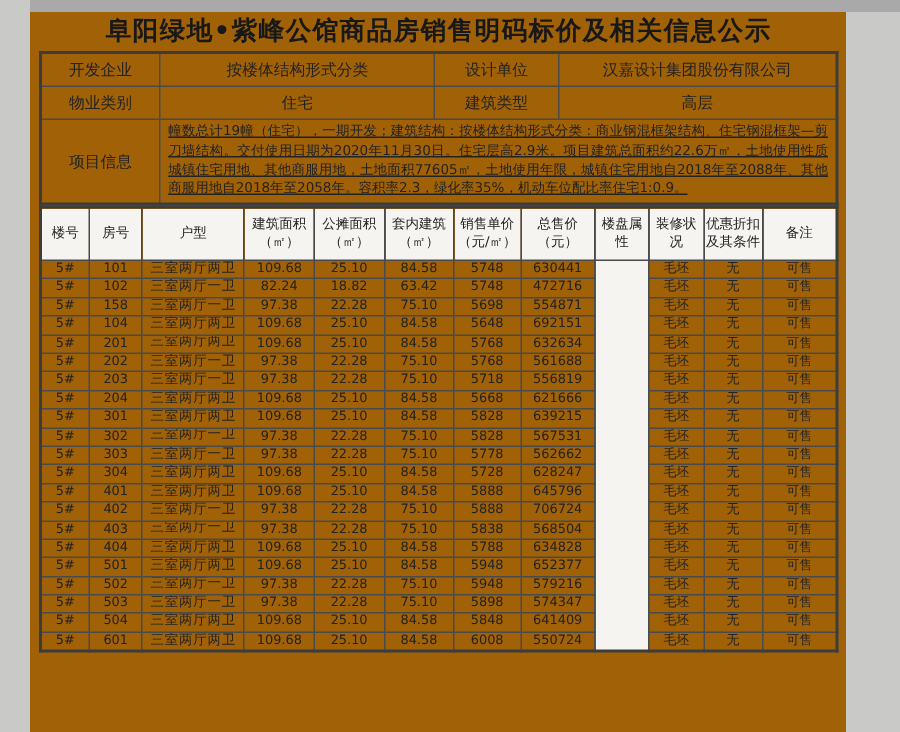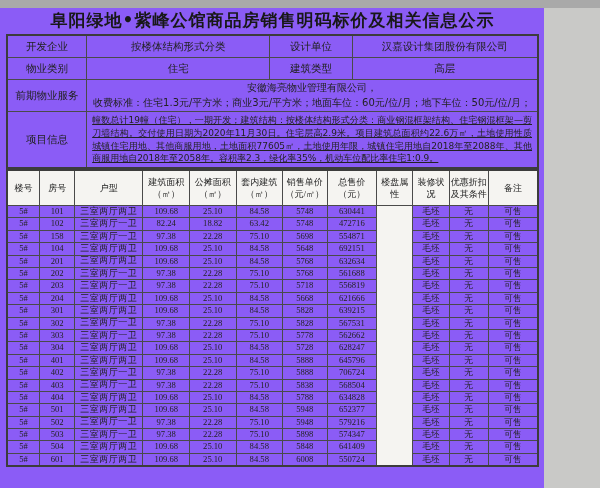--- a/index.html
+++ b/index.html
@@ -2,21 +2,21 @@
 <html><head>
 <meta charset="utf-8">
 <style>
   html,body{margin:0;padding:0;}
   body{
     width:600px;height:488px;overflow:hidden;
     background:#c9c9c7;
     font-family:"DejaVu Sans","Liberation Sans",sans-serif;
     color:#1f1f1f;
   }
-  .photo{position:relative;width:544px;height:488px;background:#8b5cf6;}
+  .photo{position:relative;width:544px;height:488px;background:#a16207;margin-left:20px;}
   .edge-strip{position:absolute;top:0;left:0;width:600px;height:8px;background:#a9a9a9;}
   .doc{position:absolute;top:8px;left:6px;right:5px;}
   .title{
     margin:1px 0 2px 0;text-align:center;
     font-size:17px;font-weight:bold;letter-spacing:1px;color:#181818;
   }
   table{border-collapse:collapse;width:100%;table-layout:fixed;}
   td,th{border:1px solid #4a4a4a;overflow:hidden;}
   .info-table{border:2px solid #3c3c3c;}
   .info-table td{
@@ -24,21 +24,21 @@
     font-size:10.5px;height:19px;padding:1px 2px;color:#222;
   }
   .info-table .lbl{font-size:10.5px;}
   .svc-line{line-height:1.45;font-size:10px;}
   .proj-cell{padding:2px 5px !important;}
   .proj-text{
     text-align:left;font-size:9px;line-height:1.42;color:#222;
     text-align:justify;
     text-decoration:underline;
   }
-  .price-table{border:2px solid #3c3c3c;margin-top:0;font-family:Liberation Serif, serif;}
+  .price-table{border:2px solid #3c3c3c;margin-top:0;}
   .price-table th{
     font-size:9px;font-weight:normal;color:#222;
     padding:2px 0;height:30px;white-space:pre-line;line-height:1.35;
     vertical-align:middle;background:#f5f4f1;
   }
   .price-table td{
     font-size:8.6px;height:11.4px;line-height:1.1;
     text-align:center;vertical-align:middle;padding:0 1px;color:#222;
   }
   .price-table td.hx{font-size:9px;letter-spacing:0.5px;}
@@ -65,27 +65,20 @@
         <td class="lbl">开发企业</td>
         <td>按楼体结构形式分类</td>
         <td class="lbl">设计单位</td>
         <td>汉嘉设计集团股份有限公司</td>
       </tr>
       <tr>
         <td class="lbl">物业类别</td>
         <td>住宅</td>
         <td class="lbl">建筑类型</td>
         <td>高层</td>
-      </tr>
-      <tr>
-        <td class="lbl">前期物业服务</td>
-        <td colspan="3">
-          <div class="svc-line">安徽海亮物业管理有限公司，</div>
-          <div class="svc-line">收费标准：住宅1.3元/平方米；商业3元/平方米；地面车位：60元/位/月；地下车位：50元/位/月；</div>
-        </td>
       </tr>
       <tr>
         <td class="lbl">项目信息</td>
         <td colspan="3" class="proj-cell">
           <div class="proj-text">幢数总计19幢（住宅），一期开发；建筑结构：按楼体结构形式分类：商业钢混框架结构、住宅钢混框架—剪刀墙结构。交付使用日期为2020年11月30日。住宅层高2.9米。项目建筑总面积约22.6万㎡，土地使用性质城镇住宅用地、其他商服用地，土地面积77605㎡，土地使用年限，城镇住宅用地自2018年至2088年、其他商服用地自2018年至2058年。容积率2.3，绿化率35%，机动车位配比率住宅1:0.9。</div>
         </td>
       </tr>
     </tbody>
       </table>
 

